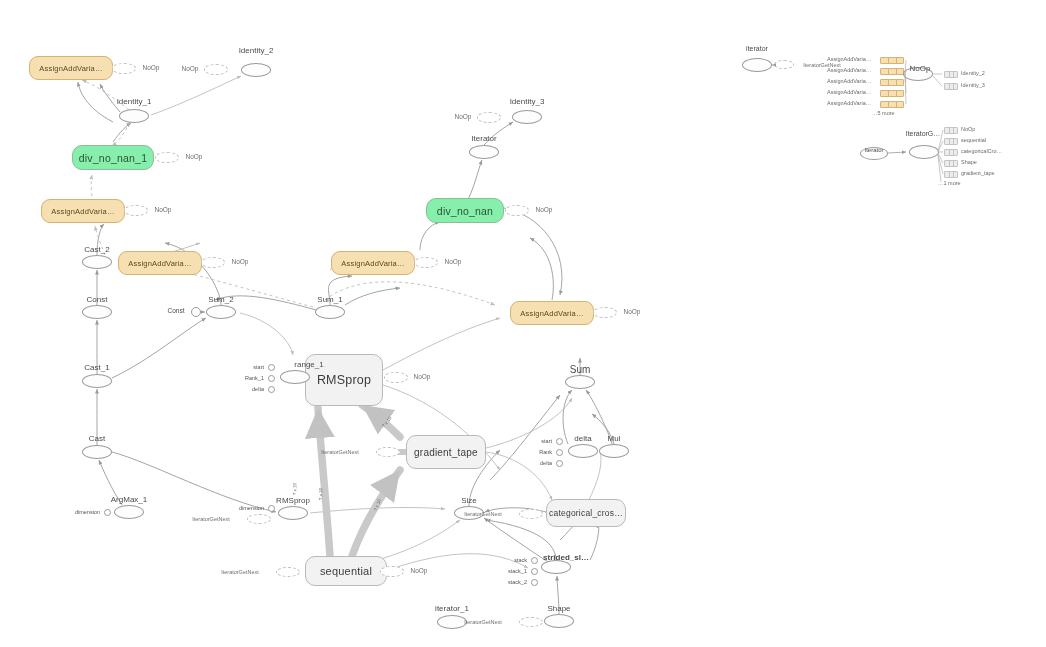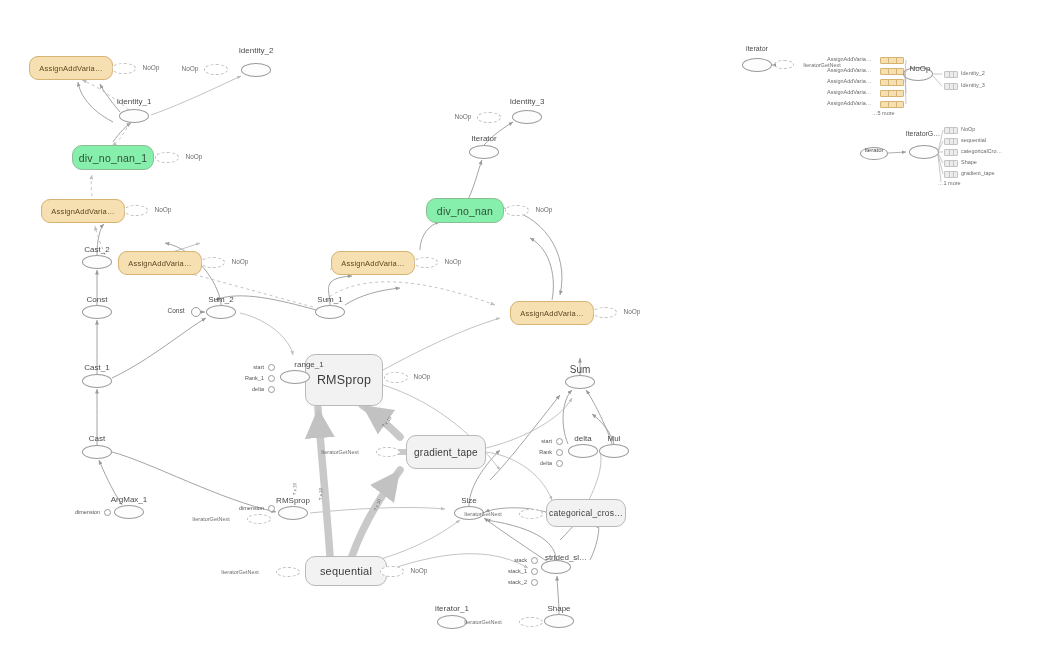--- a/index.html
+++ b/index.html
@@ -217,21 +217,21 @@
   <div class="onode" style="left:568px;top:444px;width:30px;height:14px;"></div>
   <div class="olabel" style="left:583px;top:434px;font-size:8px;">delta</div>
 
   <div class="onode" style="left:599px;top:444px;width:30px;height:14px;"></div>
   <div class="olabel" style="left:614px;top:434px;font-size:8px;">Mul</div>
 
   <div class="onode" style="left:454px;top:506px;width:30px;height:14px;"></div>
   <div class="olabel" style="left:469px;top:496px;font-size:8px;">Size</div>
 
   <div class="onode" style="left:541px;top:560px;width:30px;height:14px;"></div>
-  <div class="olabel" style="left:566px;top:553px;font-size:8px;">strided_sl…</div>
+  <div class="olabel" style="left:566px;top:553px;font-size:8px;font-weight:bold;">strided_sl…</div>
 
   <div class="onode" style="left:544px;top:614px;width:30px;height:14px;"></div>
   <div class="olabel" style="left:559px;top:604px;font-size:8px;">Shape</div>
 
   <div class="onode" style="left:437px;top:615px;width:30px;height:14px;"></div>
   <div class="olabel" style="left:452px;top:604px;font-size:8px;">iterator_1</div>
 
   <div class="onode" style="left:191px;top:307px;width:10px;height:10px;"></div>
   <div class="olabel" style="left:176px;top:307px;font-size:6.5px;">Const</div>
 

